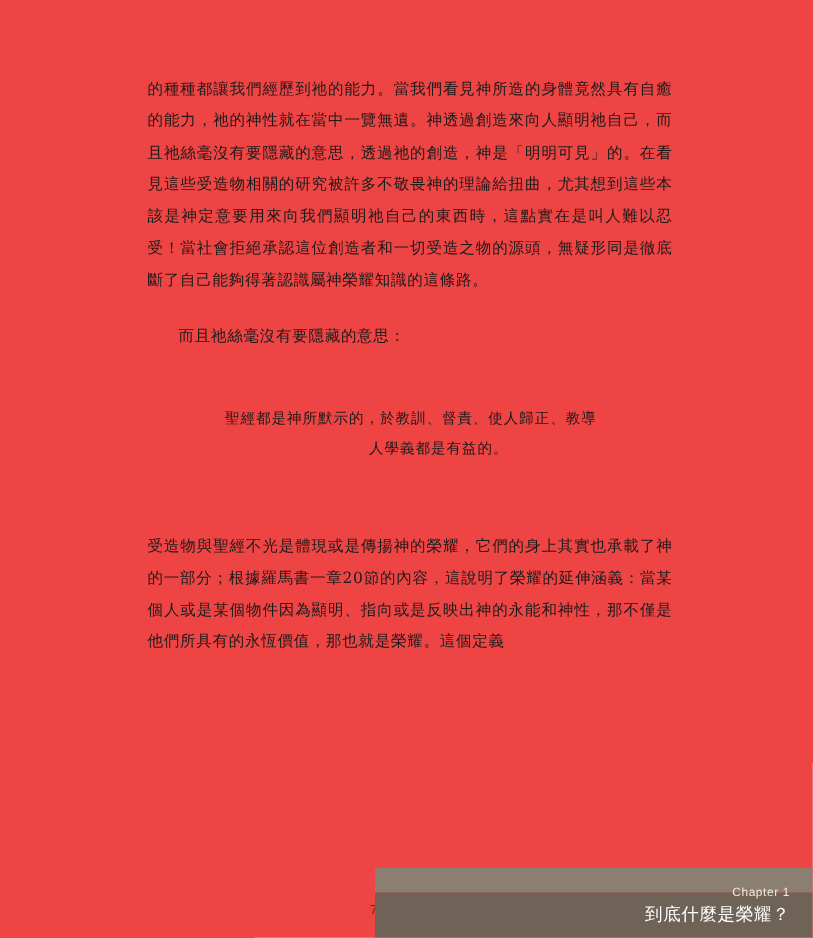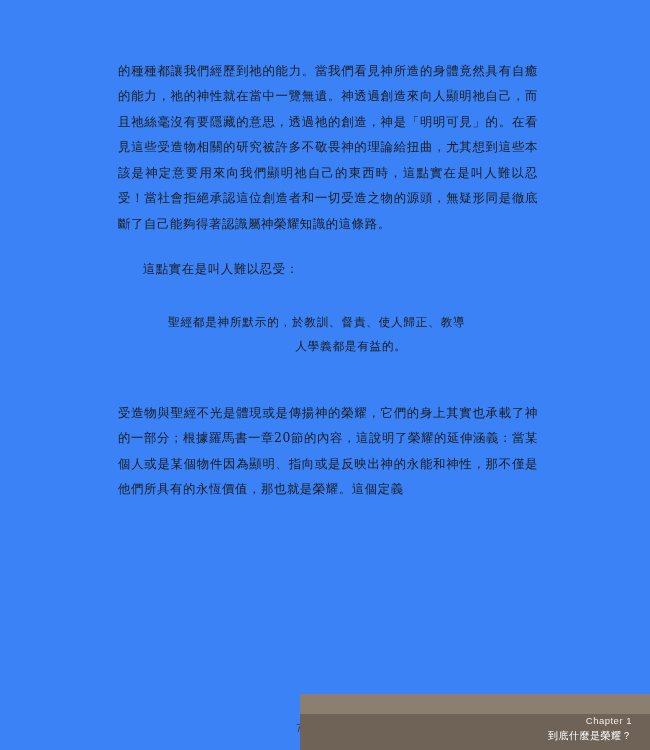--- a/index.html
+++ b/index.html
@@ -10,21 +10,21 @@
     width: 650px;
     height: 750px;
     background: #ffffff;
     font-family: "DejaVu Serif", "Liberation Serif", serif;
     overflow: hidden;
   }
   .page {
     position: relative;
     width: 650px;
     height: 750px;
-    background: #3b82f6;
+    background: #ef4444;
     box-sizing: border-box;
   }
   .content {
     position: absolute;
     left: 118px;
     top: 58px;
     width: 420px;
   }
   .para {
     font-size: 12.4px;
@@ -36,21 +36,21 @@
     margin: 0 0 0 0;
   }
   .para.indent {
     text-indent: 2em;
   }
   .gap-sm { height: 12px; }
   .gap-md { height: 20px; }
   .gap-lg { height: 26px; }
 
   .quote-block {
-    margin: 4px;
+    margin: 16px;
     padding: 0 0 0 46px;
     font-size: 11.6px;
     line-height: 2.0;
     color: #1b1b1b;
     letter-spacing: 0.8px;
   }
   .quote-line {
     display: block;
   }
   .quote-line.second {
@@ -97,21 +97,21 @@
     letter-spacing: 0.5px;
   }
   .footer-chapter {
     display: block;
     font-size: 9.5px;
     color: #f0ece6;
     font-family: "Liberation Sans", sans-serif;
   }
   .footer-title {
     display: block;
-    font-size: 10px;
+    font-size: 14px;
     color: #ffffff;
     margin-left: 27px;
   }
   .page-number-wrap {
     position: absolute;
     left: 0;
     right: 0;
     bottom: 0;
     height: 62px;
   }
@@ -128,21 +128,21 @@
 <body>
 
 <div class="page">
 
   <div class="content">
 
     <p class="para">的種種都讓我們經歷到祂的能力。當我們看見神所造的身體竟然具有自癒的能力，祂的神性就在當中一覽無遺。神透過創造來向人顯明祂自己，而且祂絲毫沒有要隱藏的意思，透過祂的創造，神是「明明可見」的。在看見這些受造物相關的研究被許多不敬畏神的理論給扭曲，尤其想到這些本該是神定意要用來向我們顯明祂自己的東西時，這點實在是叫人難以忍受！當社會拒絕承認這位創造者和一切受造之物的源頭，無疑形同是徹底斷了自己能夠得著認識屬神榮耀知識的這條路。</p>
 
     <div class="gap-md"></div>
 
-    <p class="para indent">這點實在是叫人難以忍受：</p>
+    <p class="para indent">而且祂絲毫沒有要隱藏的意思：</p>
 
     <div class="gap-lg"></div>
 
     <div class="quote-block">
       <span class="quote-line">聖經都是神所默示的，於教訓、督責、使人歸正、教導</span>
       <span class="quote-line second">
         <span>人學義都是有益的。</span>
       </span>
     </div>
 

